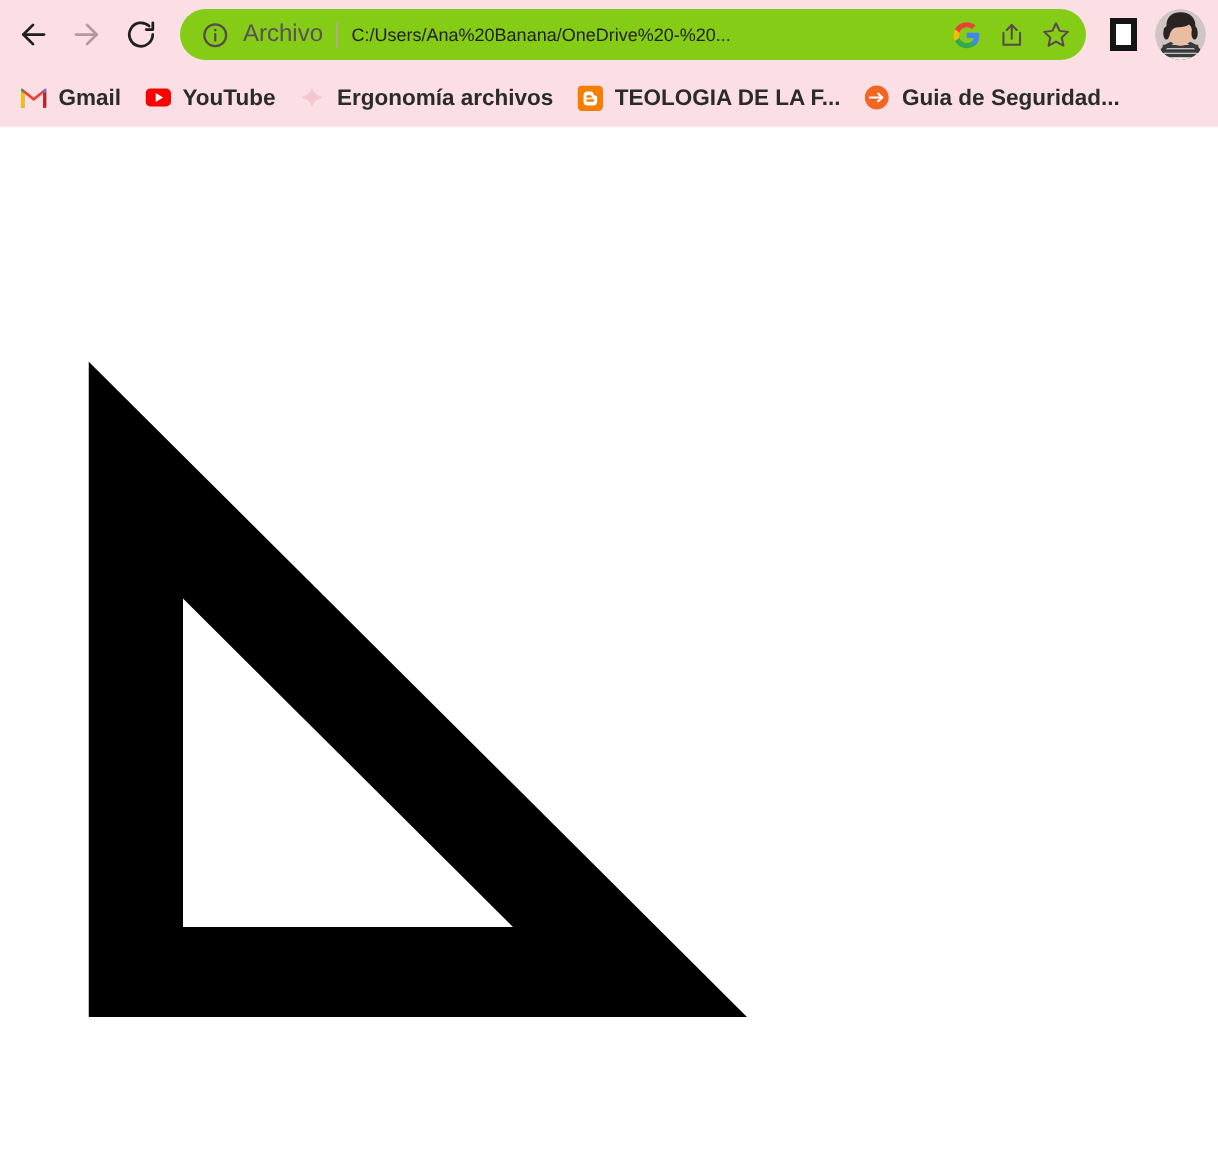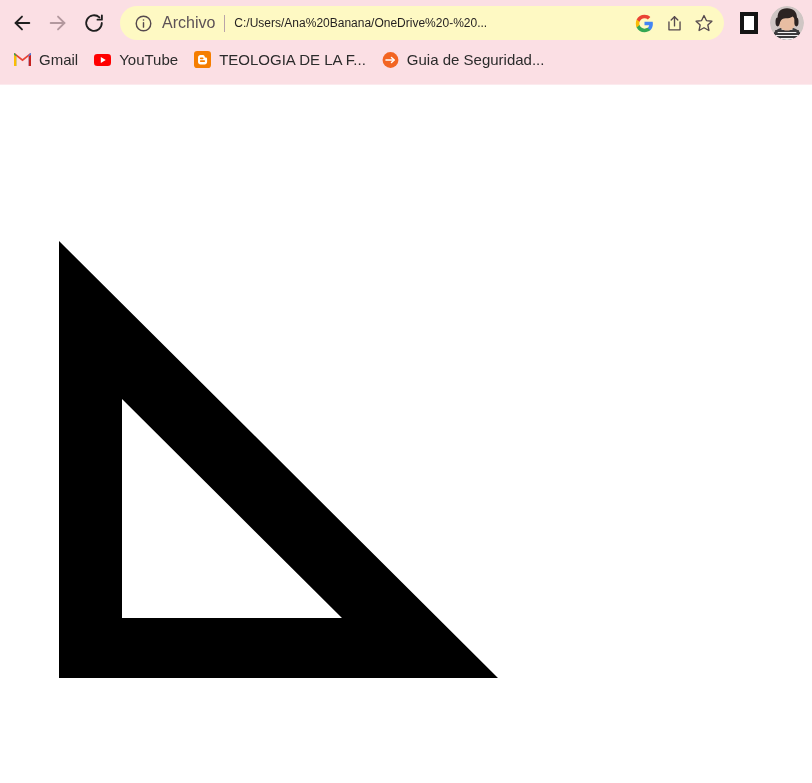--- a/index.html
+++ b/index.html
@@ -35,21 +35,21 @@
     flex: 0 0 auto;
     cursor: pointer;
   }
   .nav-btn svg { display: block; }
 
   
   #omnibox {
     flex: 1 1 auto;
     height: 34px;
     margin: 0 6px 0 8px;
-    background: #fef9c3;
+    background: #84cc16;
     border-radius: 17px;
     display: flex;
     align-items: center;
     padding: 0 6px 0 10px;
     min-width: 0;
     cursor: text;
   }
   #site-info-icon {
     width: 26px; height: 26px;
     flex: 0 0 auto;
@@ -120,26 +120,27 @@
   
   #bookmarks-bar {
     height: 38px;
     display: flex;
     align-items: center;
     padding-left: 6px;
     gap: 0;
   }
   .bookmark-item {
     display: flex;
-    align-items: flex-start;
+    align-items: center;
     height: 28px;
     padding: 0 8px;
     border-radius: 6px;
     cursor: pointer;
     flex: 0 0 auto;
+    font-weight: bold;
   }
   .bookmark-icon {
     width: 17px; height: 17px;
     flex: 0 0 auto;
     display: flex; align-items: center; justify-content: center;
     margin-right: 8px;
   }
   .bookmark-label {
     font-size: 15px;
     color: #2b2b2b;
@@ -281,20 +282,28 @@
     <div class="bookmark-item">
       <span class="bookmark-icon">
         <svg width="18" height="14" viewBox="0 0 24 17">
           <rect width="24" height="17" rx="4.6" fill="#FF0000"></rect>
           <polygon points="9.6,4.3 16.6,8.5 9.6,12.7" fill="#ffffff"></polygon>
         </svg>
       </span>
       <span class="bookmark-label">YouTube</span>
     </div>
 
+    <div class="bookmark-item">
+      <span class="bookmark-icon">
+        <svg width="16" height="16" viewBox="0 0 24 24">
+          <path d="M12 1.5c.9 5.4 4.2 8.9 9.8 9.7v1.6c-5.6.8-8.9 4.3-9.8 9.7-.9-5.4-4.2-8.9-9.8-9.7v-1.6c5.6-.8 8.9-4.3 9.8-9.7z" fill="#f3c7cf"></path>
+        </svg>
+      </span>
+      <span class="bookmark-label">Ergonomía archivos</span>
+    </div>
 
     <div class="bookmark-item">
       <span class="bookmark-icon">
         <svg width="17" height="17" viewBox="0 0 24 24">
           <rect width="24" height="24" rx="4.4" fill="#F57D00"></rect>
           <path d="M9.3 5.6h3.1c1.2 0 2.1.5 2.5 1.5.2.5.2 1 .3 1.4.1.5.4.7.9.8h.7c1 .1 1.6.7 1.7 1.7v4.4c0 2-1.5 3.5-3.5 3.5H9.2c-2 0-3.5-1.5-3.5-3.5V9.1c0-2 1.5-3.5 3.6-3.5z" fill="#ffffff"></path>
           <path d="M9.5 9.1h2.8a1.2 1.2 0 0 1 0 2.4H9.5a1.2 1.2 0 0 1 0-2.4zM9.5 13h5a1.2 1.2 0 0 1 0 2.4h-5a1.2 1.2 0 0 1 0-2.4z" fill="#F57D00"></path>
         </svg>
       </span>
       <span class="bookmark-label">TEOLOGIA DE LA F...</span>

